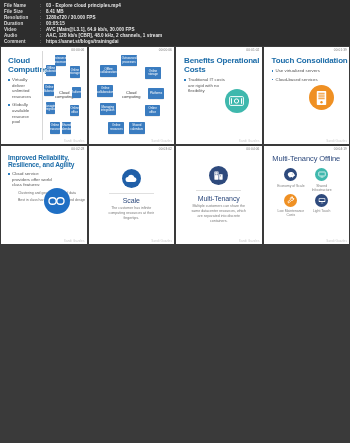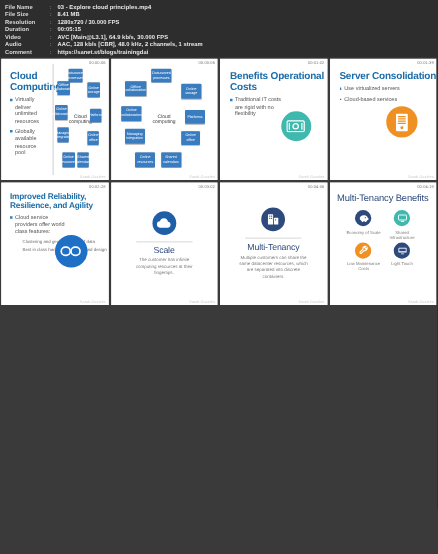--- a/index.html
+++ b/index.html
@@ -219,21 +219,21 @@
             <path d="M4 4.2v7.6M20 4.2v7.6" stroke="#fff" stroke-width="1.6" stroke-linecap="round"></path>
           </svg>
         </div>
       </div>
       <div class="wmark">Sandi Guzzles</div>
     </div>
 
     <div class="thumb">
       <div class="tstamp">00:01:39</div>
       <div class="slide hdr-slide">
-        <div class="s-title">Server Consolidation</div>
+        <div class="s-title">Touch Consolidation</div>
         <div class="bul">
           <span class="dot"></span>
           <span class="txt">Use virtualized servers</span>
         </div>
         <div class="bul">
           <span class="dot"></span>
           <span class="txt">Cloud-based services</span>
         </div>
         <div class="icon-circle" style="right:15px;top:38px;width:25px;height:25px;background:#ef9023;">
           <svg width="11" height="16" viewBox="0 0 14 20" fill="none">
@@ -302,21 +302,21 @@
           <div class="cs-title">Multi-Tenancy</div>
           <div class="cs-sub">Multiple customers can share the same datacenter resources, which are separated into discrete containers.</div>
         </div>
       </div>
       <div class="wmark">Sandi Guzzles</div>
     </div>
 
     <div class="thumb">
       <div class="tstamp">00:04:19</div>
       <div class="slide">
-        <div class="ben-title">Multi-Tenancy Benefits</div>
+        <div class="ben-title">Multi-Tenancy Offline</div>
         <div class="ben-grid">
           <div class="ben-cell">
             <div class="ben-ic" style="background:#2e4a7d;">
               <svg width="8" height="7" viewBox="0 0 16 14" fill="#fff">
                 <path d="M11 2.6a6.2 6.2 0 0 1 3.6 4.2h1v3h-1.5c-.4.9-1.1 1.6-2 2.1V13h-2.3v-.9H7.3V13H5v-1.2C3 10.9 1.6 9.2 1.6 7.2 1.6 4.4 4.3 2.2 7.7 2.2c1.2 0 2.3.15 3.3.4z"></path>
                 <circle cx="10.4" cy="6.2" r=".95" fill="#2e4a7d"></circle>
               </svg>
             </div>
             <div class="ben-lbl">Economy of Scale</div>
           </div>

